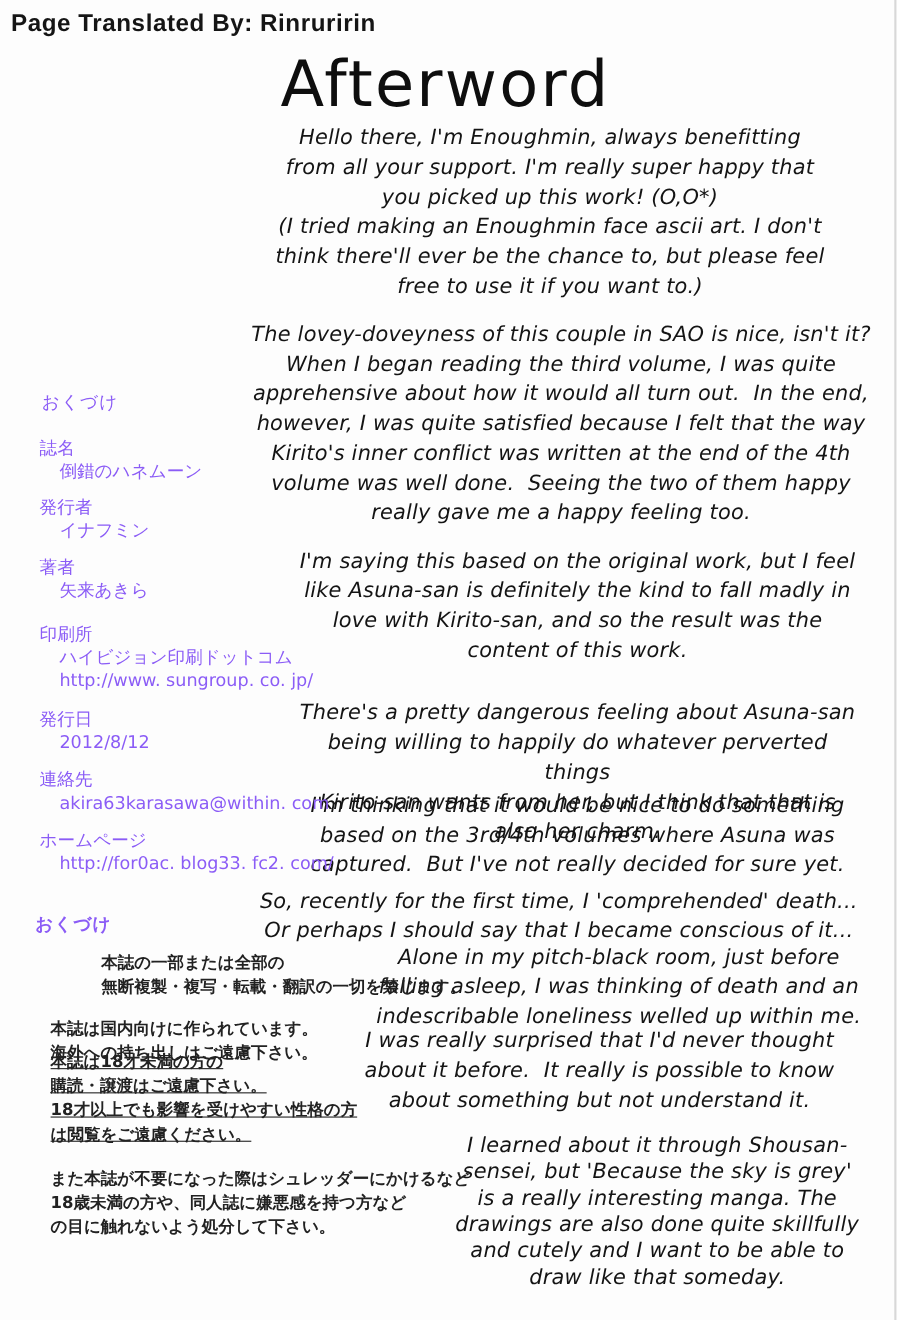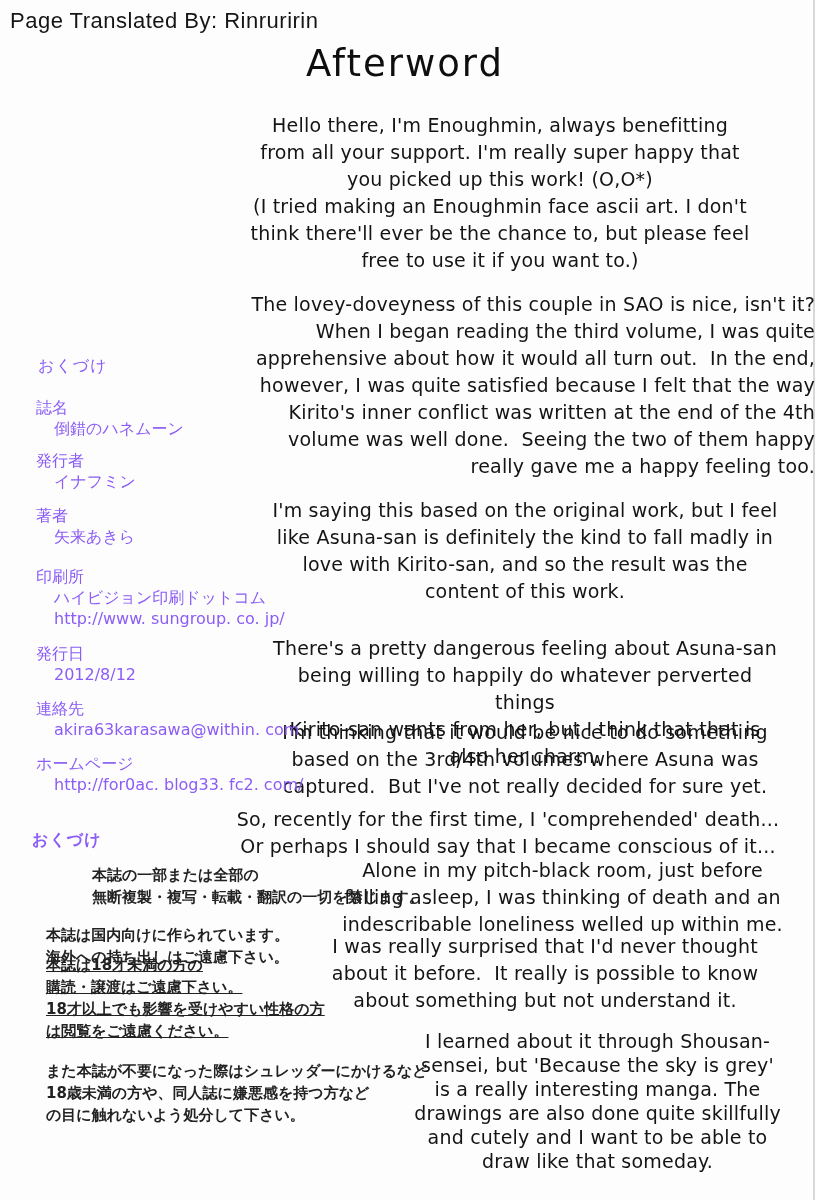--- a/index.html
+++ b/index.html
@@ -12,37 +12,38 @@
     font-family:"DejaVu Sans",sans-serif;
     color:#111;
   }
   .scan-edge{
     position:absolute;right:0;top:0;width:2px;height:1200px;
     background:#d8d8d8;
   }
   .credit{
     position:absolute;top:8px;left:10px;
     font-family:"Liberation Sans",sans-serif;
-    font-size:22px;letter-spacing:0.5px;color:#151515;
+    font-size:22px;letter-spacing:0.5px;color:#151515;font-weight:bold;
   }
   .title{
     position:absolute;top:42px;left:0;width:810px;
     text-align:center;
-    font-size:37px;letter-spacing:2px;color:#0e0e0e;
+    font-size:58px;letter-spacing:2px;color:#0e0e0e;
   }
   .para{
     position:absolute;
     text-align:center;
     font-size:19px;line-height:27px;
     letter-spacing:0.2px;
     color:#141414;
     white-space:pre-wrap;
+    font-style:italic;
   }
   .p1{top:112px;left:200px;width:600px;}
-  .p2{top:291px;left:205px;width:610px;text-align:right;}
+  .p2{top:291px;left:205px;width:610px;}
   .p3{top:497px;left:270px;width:510px;}
   .p4{top:608px;left:265px;width:520px;margin-top:27px;}
   .p5{top:719px;left:265px;width:520px;}
   .p6{top:806px;left:218px;width:580px;}
   .p7{top:857px;left:330px;width:465px;}
   .p8{top:933px;left:310px;width:470px;}
   .p9{top:1029px;left:400px;width:395px;line-height:24px;}
   .jp{
     font-family:"DejaVu Sans",sans-serif;
     color:#8b5cf6;

